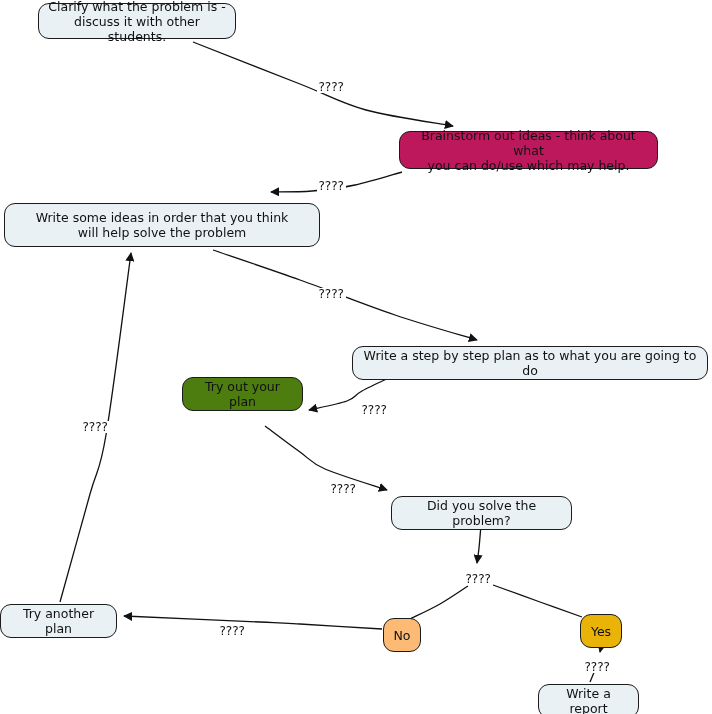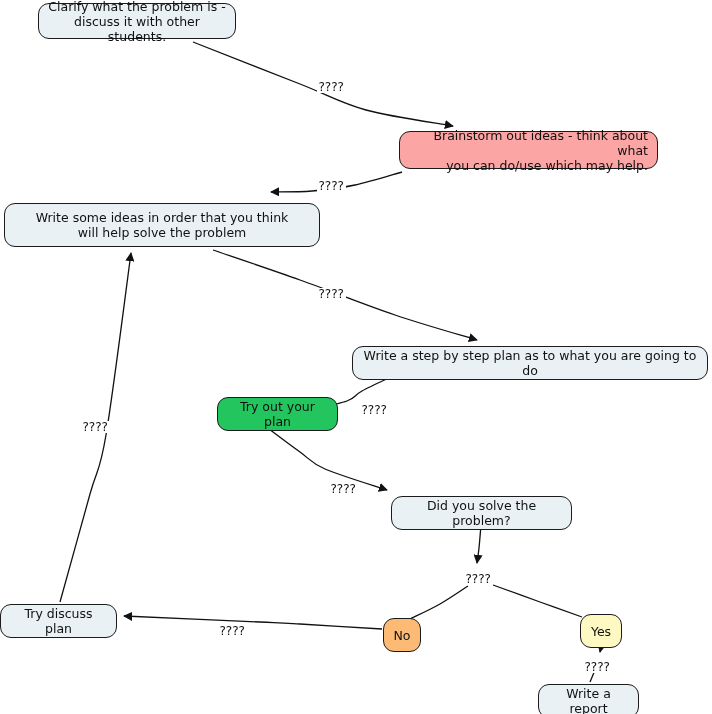--- a/index.html
+++ b/index.html
@@ -84,25 +84,25 @@
       <div class="edge-label" style="left: 359.5px; top: 404px;">????</div>
       <div class="edge-label" style="left: 328.5px; top: 483px;">????</div>
       <div class="edge-label" style="left: 463.5px; top: 573px;">????</div>
       <div class="edge-label" style="left: 217.5px; top: 625px;">????</div>
       <div class="edge-label" style="left: 80.5px; top: 421px;">????</div>
       <div class="edge-label" style="left: 582.5px; top: 661px;">????</div>
     </div>
   <div id="nodes-group">
       <div class="node" style="left: 38px; top: 3px; width: 198px; height: 36px; background: rgb(234, 241, 244); border-color: rgb(27, 27, 27);">Clarify what the problem is -
 discuss it with other students.</div>
-      <div class="node" style="left: 399px; top: 131px; width: 259px; height: 38px; background: #fca5a5; border-color: rgb(27, 27, 27); text-align: right;">Brainstorm out ideas - think about what
+      <div class="node" style="left: 399px; top: 131px; width: 259px; height: 38px; background: #be185d; border-color: rgb(27, 27, 27);">Brainstorm out ideas - think about what
 you can do/use which may help.</div>
       <div class="node" style="left: 4px; top: 203px; width: 316px; height: 44px; background: rgb(234, 241, 244); border-color: rgb(27, 27, 27);">Write some ideas in order that you think
 will help solve the problem</div>
       <div class="node" style="left: 352px; top: 346px; width: 356px; height: 27px; background: rgb(234, 241, 244); border-color: rgb(27, 27, 27);">Write a step by step plan as to what you are going to do</div>
-      <div class="node" style="left: 182px; top: 397px; width: 121px; height: 26px; background: #22c55e; border-color: rgb(27, 27, 27); margin-left: 35px;">Try out your plan</div>
+      <div class="node" style="left: 182px; top: 377px; width: 121px; height: 26px; background: #4d7c0f; border-color: rgb(27, 27, 27);">Try out your plan</div>
       <div class="node" style="left: 391px; top: 496px; width: 181px; height: 26px; background: rgb(234, 241, 244); border-color: rgb(27, 27, 27); text-align: center;">Did you solve the problem?</div>
       <div class="node" style="left: 383px; top: 618px; width: 38px; height: 27px; background: #fdba74; border-color: rgb(27, 27, 27);">No</div>
-      <div class="node" style="left: 580px; top: 614px; width: 42px; height: 20px; background: #fef9c3; border-color: rgb(27, 27, 27);">Yes</div>
-      <div class="node" style="left: 0px; top: 604px; width: 117px; height: 27px; background: rgb(234, 241, 244); border-color: rgb(27, 27, 27);">Try discuss plan</div>
+      <div class="node" style="left: 580px; top: 614px; width: 42px; height: 20px; background: #eab308; border-color: rgb(27, 27, 27);">Yes</div>
+      <div class="node" style="left: 0px; top: 604px; width: 117px; height: 27px; background: rgb(234, 241, 244); border-color: rgb(27, 27, 27);">Try another plan</div>
       <div class="node" style="left: 538px; top: 684px; width: 101px; height: 23px; background: rgb(234, 241, 244); border-color: rgb(27, 27, 27);">Write a report</div>
     </div>
 </div>
 
 </body></html>

